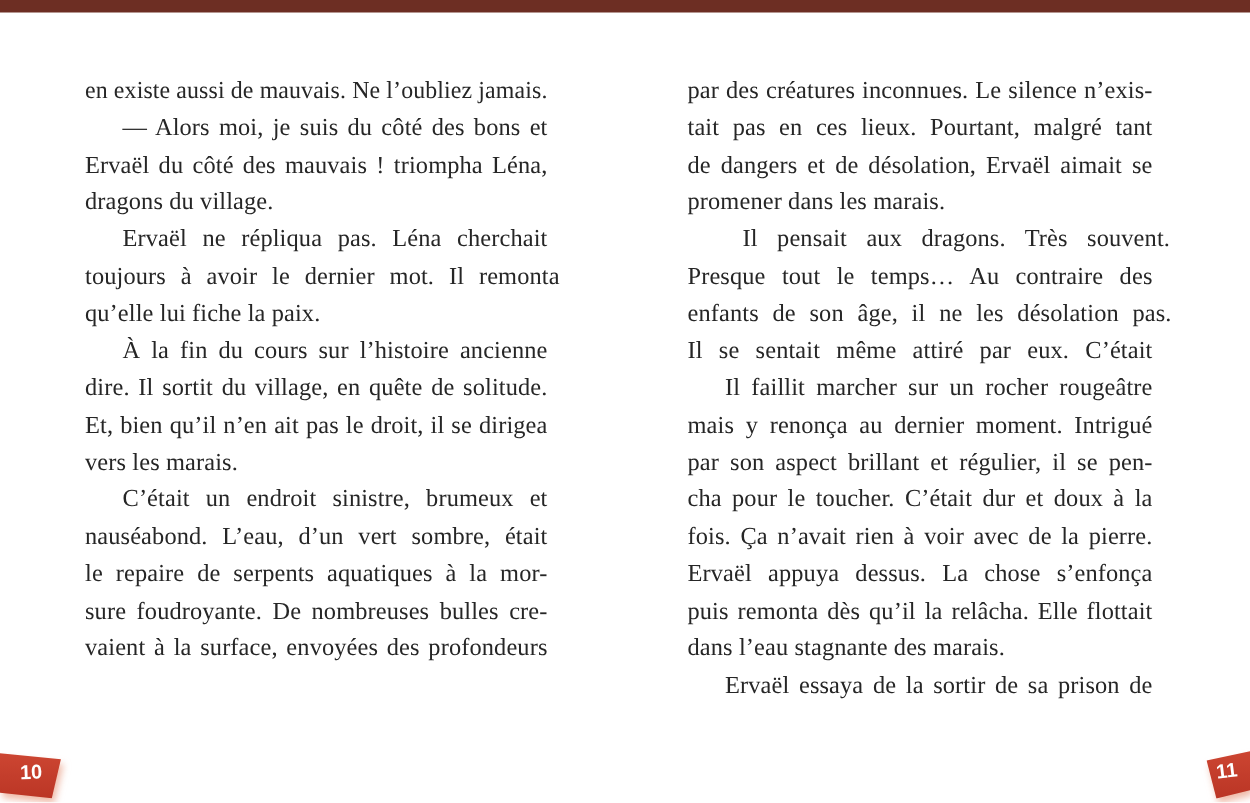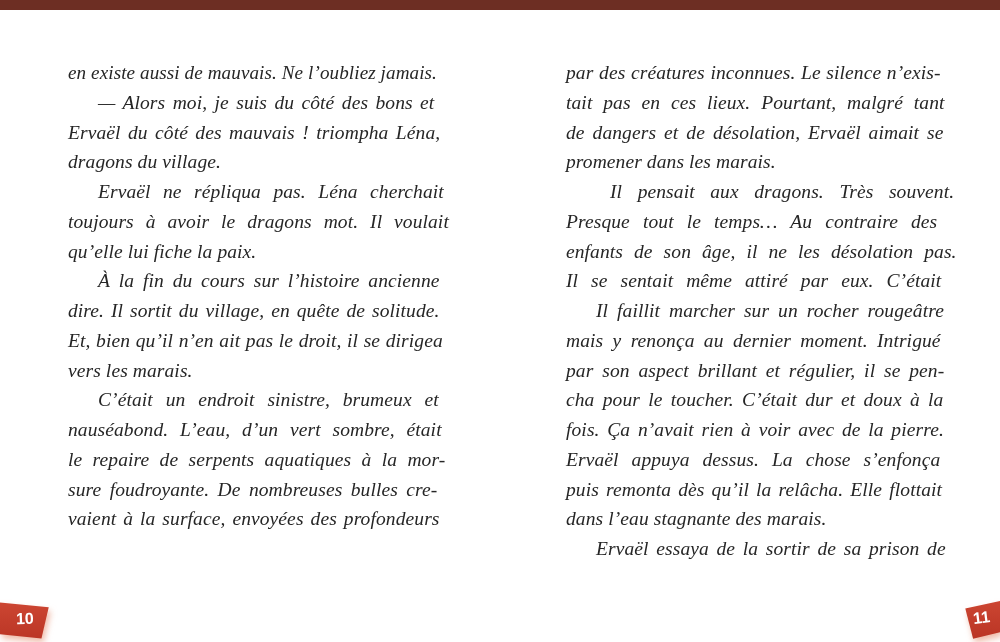--- a/index.html
+++ b/index.html
@@ -9,22 +9,22 @@
   }
   .top-bar{
     position:absolute;left:0;top:0;width:1000px;height:10px;
     background:var(--top-bar,#6d2e23);
   }
   .column{
     position:absolute;top:58px;color:var(--ink,#262626);
     font-size:19.5px;letter-spacing:0.1px;
   }
   .col-left{left:68px;width:370px;}
-  .col-right{left:566px;width:372px;}
-  .line{height:29.75px;line-height:29.75px;white-space:nowrap;overflow:visible;font-style:italic;}
+  .col-right{left:550px;width:372px;}
+  .line{height:29.75px;line-height:29.75px;white-space:nowrap;overflow:visible;}
   .line-inner{display:inline-block;white-space:nowrap;transform-origin:0 50%;}
   .tab{
     position:absolute;width:56px;height:44px;
     filter:drop-shadow(2px 4px 3px rgba(228,140,110,0.6));
   }
   .tab-left{left:0;top:599px;}
   .tab-right{left:944px;top:597px;}
   .tab-shape{
     position:absolute;left:0;top:0;width:100%;height:100%;
     background:linear-gradient(180deg,var(--tab-red-light,#ce4733) 0%,var(--tab-red,#b93424) 100%);
@@ -44,21 +44,21 @@
 
 <div class="spread">
   <div class="top-bar"></div>
 
   <div class="column col-left">
       <div class="line"><span class="line-inner" style="transform: scaleX(0.979079);">en existe aussi de mauvais. Ne l’oubliez jamais.</span></div>
       <div class="line"><span class="line-inner" style="margin-left: 30px; word-spacing: 2.42708px;">— Alors moi, je suis du côté des bons et</span></div>
       <div class="line"><span class="line-inner" style="word-spacing: 2.42634px;">Ervaël du côté des mauvais ! triompha Léna,</span></div>
       <div class="line"><span class="line-inner">dragons du village.</span></div>
       <div class="line"><span class="line-inner" style="margin-left: 30px; word-spacing: 7.46875px;">Ervaël ne répliqua pas. Léna cherchait</span></div>
-      <div class="line"><span class="line-inner" style="word-spacing: 6.90848px;">toujours à avoir le dragons mot. Il voulait</span></div>
+      <div class="line"><span class="line-inner" style="word-spacing: 6.90848px;">toujours à avoir le dernier mot. Il remonta</span></div>
       <div class="line"><span class="line-inner">qu’elle lui fiche la paix.</span></div>
       <div class="line"><span class="line-inner" style="margin-left: 30px; word-spacing: 3.8125px;">À la fin du cours sur l’histoire ancienne</span></div>
       <div class="line"><span class="line-inner" style="word-spacing: 1.97656px;">dire. Il sortit du village, en quête de solitude.</span></div>
       <div class="line"><span class="line-inner" style="word-spacing: 0.640625px;">Et, bien qu’il n’en ait pas le droit, il se dirigea</span></div>
       <div class="line"><span class="line-inner">vers les marais.</span></div>
       <div class="line"><span class="line-inner" style="margin-left: 30px; word-spacing: 7.86562px;">C’était un endroit sinistre, brumeux et</span></div>
       <div class="line"><span class="line-inner" style="word-spacing: 6.80625px;">nauséabond. L’eau, d’un vert sombre, était</span></div>
       <div class="line"><span class="line-inner" style="word-spacing: 5.34821px;">le repaire de serpents aquatiques à la mor-</span></div>
       <div class="line"><span class="line-inner" style="word-spacing: 3.39688px;">sure foudroyante. De nombreuses bulles cre-</span></div>
       <div class="line"><span class="line-inner" style="word-spacing: 1.98958px;">vaient à la surface, envoyées des profondeurs</span></div>

